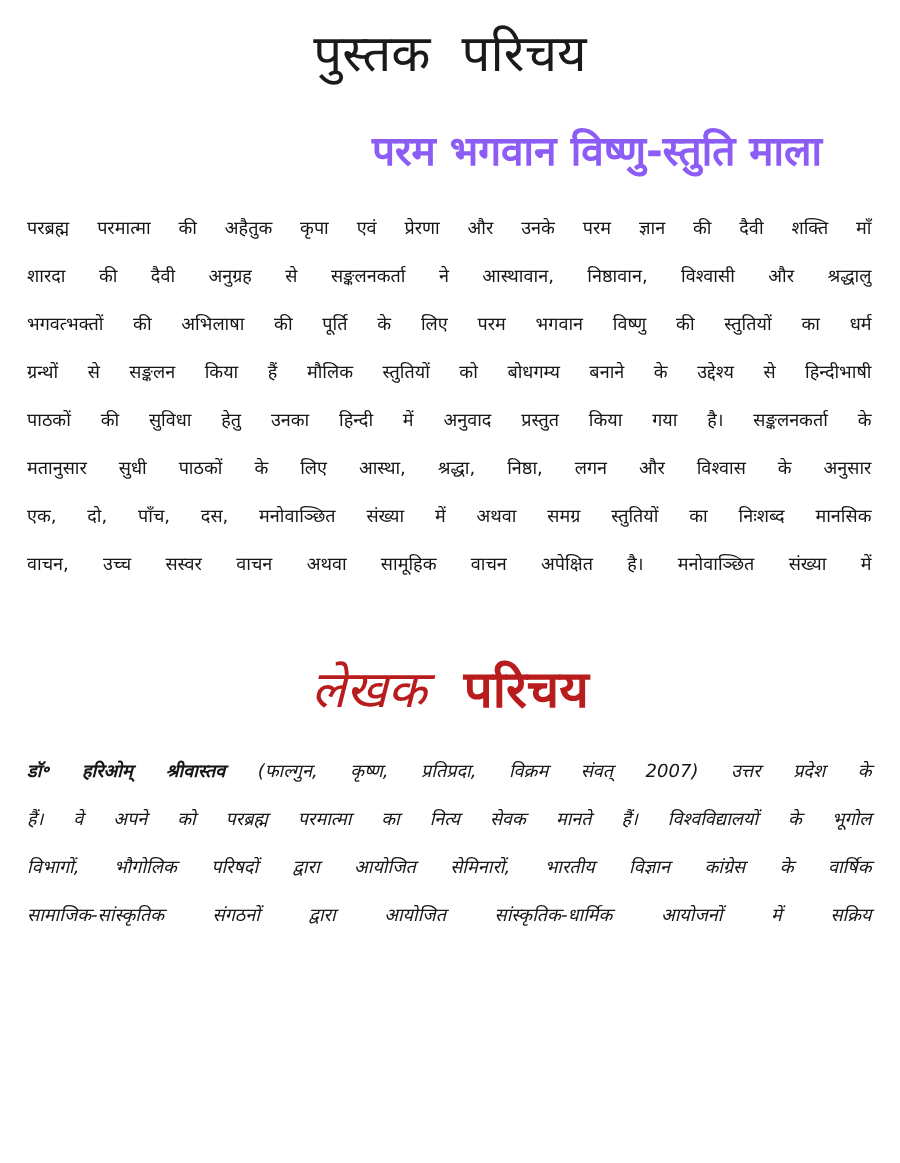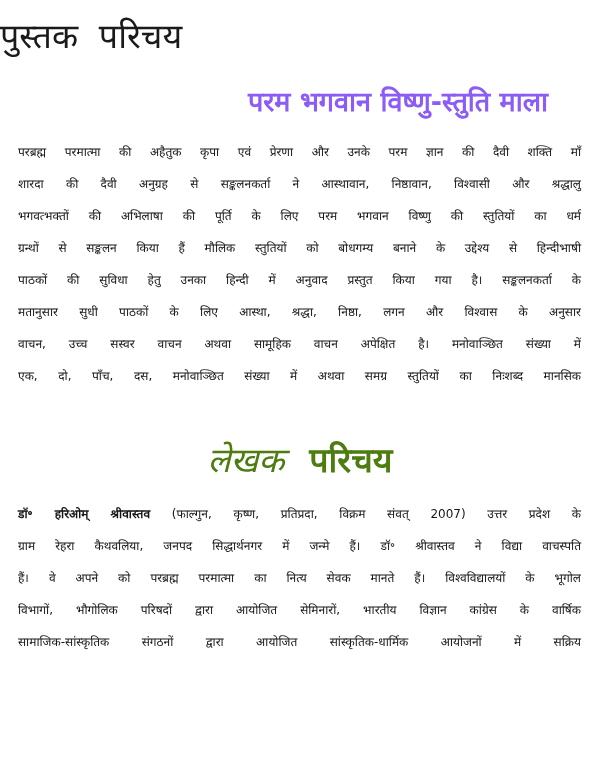--- a/index.html
+++ b/index.html
@@ -1,49 +1,48 @@
 <!DOCTYPE html>
 <html><head>
 <meta charset="utf-8">
 <style>
   html, body { margin:0; padding:0; background:#ffffff; }
   body { width:600px; height:775px; position:relative; overflow:hidden; color:#111; font-family:"DejaVu Sans", sans-serif; }
-  .title { position:absolute; left:0; width:600px; top:14px; font-size:34px; line-height:44px; color:#1a1a1a; word-spacing:10px; }
+  .title { position:absolute; left:0; width:600px; text-align:center; top:14px; font-size:34px; line-height:44px; color:#1a1a1a; word-spacing:10px; }
   .subtitle { position:absolute; left:0; width:548px; text-align:right; top:84px; font-size:27px; line-height:36px; font-weight:bold; color:#8b5cf6; }
   .para { position:absolute; left:18px; width:563px; font-size:12px; color:#161616; text-align:justify; text-align-last:left; }
   .line { display:block; height:32px; line-height:32px; white-space:nowrap; text-align:justify; text-align-last:justify; }
   .line.last { text-align-last:left; }
   #p1 { top:136px; }
-  .author-title { position:absolute; left:0; width:600px; text-align:center; top:438px; font-size:34px; line-height:44px; color:#4d7c0f; word-spacing:14px; }
+  .author-title { position:absolute; left:0; width:600px; text-align:center; top:438px; font-size:34px; line-height:44px; color:#b91c1c; word-spacing:14px; }
   .author-title .a1 { font-style:italic; }
   .author-title .a2 { font-weight:bold; }
-  #p2 { top:498px; }
+  #p2 { top:498px;font-style:italic; }
   .bold { font-weight:bold; }
 </style>
 </head>
 <body>
 
 <div class="title">पुस्तक परिचय</div>
 <div class="subtitle">परम भगवान विष्णु-स्तुति माला</div>
 
 <div class="para" id="p1">
   <span class="line">परब्रह्म परमात्मा की अहैतुक कृपा एवं प्रेरणा और उनके परम ज्ञान की दैवी शक्ति माँ</span>
   <span class="line">शारदा की दैवी अनुग्रह से सङ्कलनकर्ता ने आस्थावान, निष्ठावान, विश्वासी और श्रद्धालु</span>
   <span class="line">भगवत्भक्तों की अभिलाषा की पूर्ति के लिए परम भगवान विष्णु की स्तुतियों का धर्म</span>
   <span class="line">ग्रन्थों से सङ्कलन किया हैं मौलिक स्तुतियों को बोधगम्य बनाने के उद्देश्य से हिन्दीभाषी</span>
   <span class="line">पाठकों की सुविधा हेतु उनका हिन्दी में अनुवाद प्रस्तुत किया गया है। सङ्कलनकर्ता के</span>
   <span class="line">मतानुसार सुधी पाठकों के लिए आस्था, श्रद्धा, निष्ठा, लगन और विश्वास के अनुसार</span>
+  <span class="line">एक, दो, पाँच, दस, मनोवाञ्छित संख्या में अथवा समग्र स्तुतियों का निःशब्द मानसिक</span>
   <span class="line">वाचन, उच्च सस्वर वाचन अथवा सामूहिक वाचन अपेक्षित है। मनोवाञ्छित संख्या में</span>
-  <span class="line">एक, दो, पाँच, दस, मनोवाञ्छित संख्या में अथवा समग्र स्तुतियों का निःशब्द मानसिक</span>
 </div>
 
 <div class="author-title">
   <span class="a1">लेखक</span>
   <span class="a2">परिचय</span>
 </div>
 
 <div class="para" id="p2">
   <span class="line"><span class="bold">डॉ॰ हरिओम् श्रीवास्तव</span><span> (फाल्गुन, कृष्ण, प्रतिप्रदा, विक्रम संवत् 2007) उत्तर प्रदेश के</span></span>
-  <span class="line">ग्राम रेहरा कैथवलिया, जनपद सिद्धार्थनगर में जन्मे हैं। डॉ॰ श्रीवास्तव ने विद्या वाचस्पति</span>
   <span class="line">हैं। वे अपने को परब्रह्म परमात्मा का नित्य सेवक मानते हैं। विश्वविद्यालयों के भूगोल</span>
   <span class="line">विभागों, भौगोलिक परिषदों द्वारा आयोजित सेमिनारों, भारतीय विज्ञान कांग्रेस के वार्षिक</span>
   <span class="line">सामाजिक-सांस्कृतिक संगठनों द्वारा आयोजित सांस्कृतिक-धार्मिक आयोजनों में सक्रिय</span>
 </div>
 
 </body></html>

